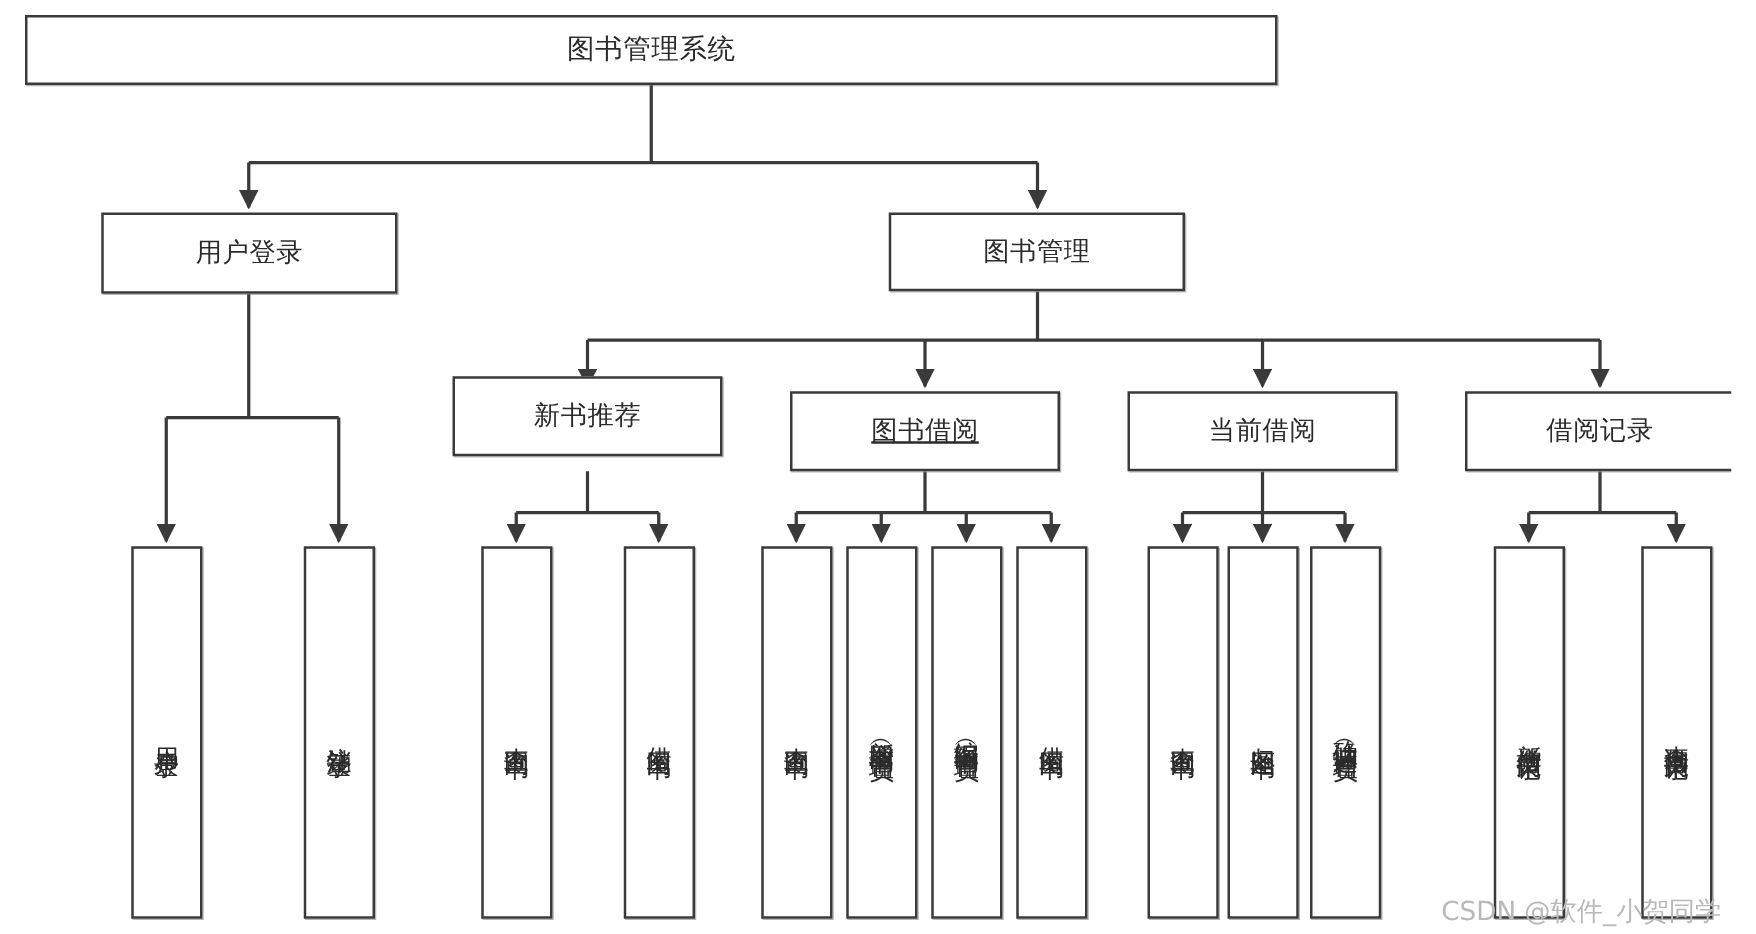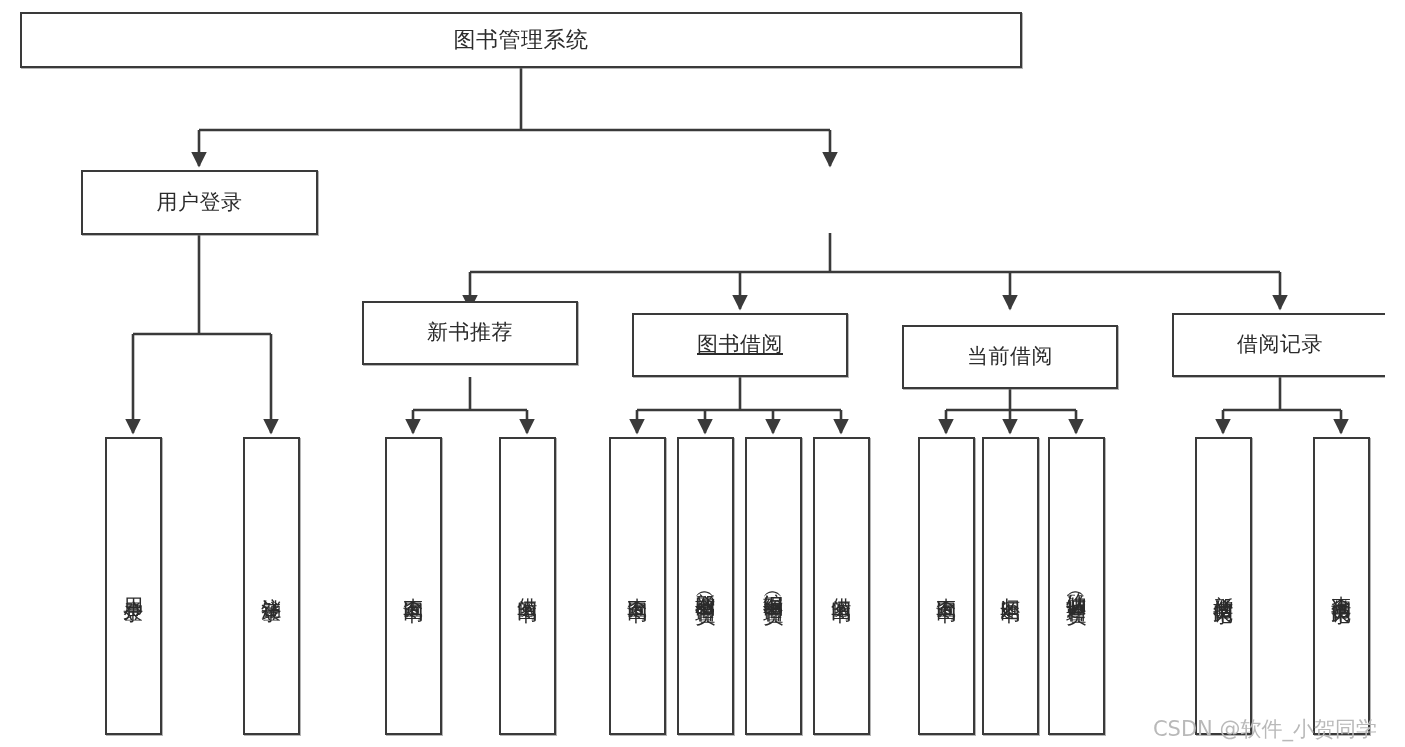--- a/index.html
+++ b/index.html
@@ -129,28 +129,31 @@
     </g>
   </svg>
 
   <div class="node h root" style="left:20px; top:12px; width:1002px; height:56px;">
     <span class="label">图书管理系统</span>
   </div>
 
   <div class="node h" style="left:81px; top:170px; width:237px; height:65px;">
     <span class="label">用户登录</span>
   </div>
+  <div class="node h" style="left:711px; top:170px; width:237px; height:63px;">
+    <span class="label">图书管理</span>
+  </div>
 
   <div class="node h" style="left:362px; top:301px; width:216px; height:64px;">
     <span class="label">新书推荐</span>
   </div>
   <div class="node h" style="left:632px; top:313px; width:216px; height:64px;text-decoration:underline;">
     <span class="label">图书借阅</span>
   </div>
-  <div class="node h" style="left:902px; top:313px; width:216px; height:64px;margin-top:12px;">
+  <div class="node h" style="left:902px; top:313px; width:216px; height:64px;">
     <span class="label">当前借阅</span>
   </div>
   <div class="node h" style="left:1172px; top:313px; width:216px; height:64px;justify-content:center;">
     <span class="label">借阅记录</span>
   </div>
 
   <div class="node v" style="left:105px; top:437px; width:57px; height:298px;">
     <span class="label">用户登录</span>
   </div>
   <div class="node v" style="left:243px; top:437px; width:57px; height:298px;">

